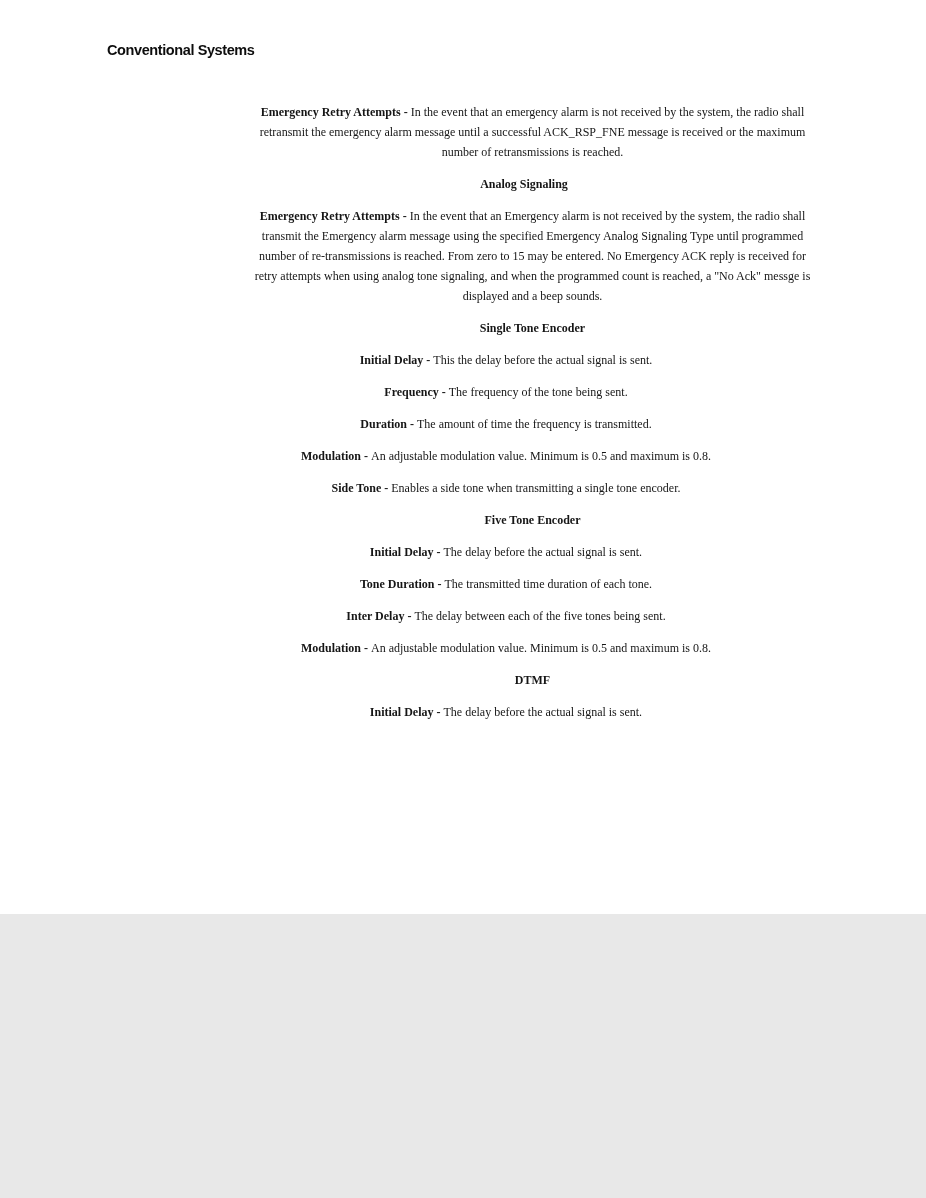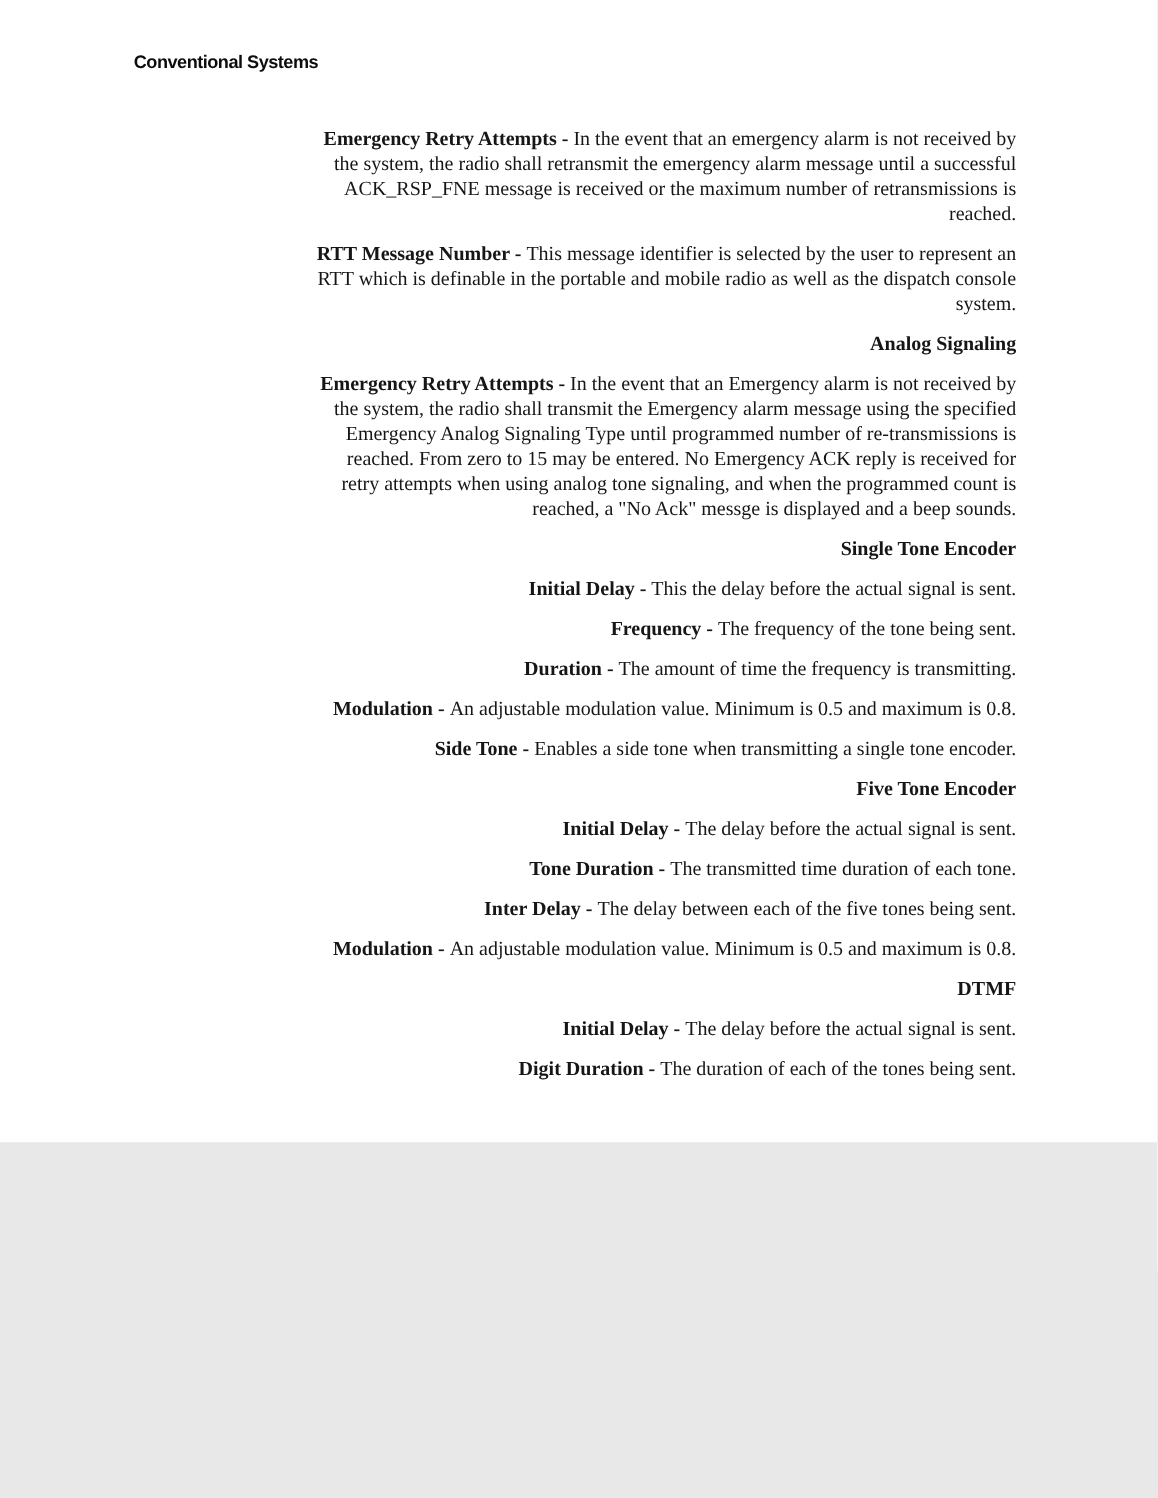--- a/index.html
+++ b/index.html
@@ -25,24 +25,24 @@
     color: #0d0d0d;
     white-space: nowrap;
   }
   .content {
     position: absolute;
     top: 102px;
     left: 107px;
     width: 706px;
   }
   .para, .heading {
-    font-size: 16px;
+    font-size: 12px;
     line-height: 20px;
     margin-bottom: 12px;
-    text-align: right;
+    text-align: center;
     font-family: Liberation Serif, serif;
   }
   .heading { font-weight: 700; }
   .indent-1 { margin-left: 128px; }
   .indent-2 { margin-left: 145px; }
   .indent-3 { margin-left: 92px; }
   .term, .term-sep { font-weight: 700; }
   .running-footer {
     position: absolute;
     left: 107px;
@@ -61,37 +61,35 @@
 </style>
 </head>
 <body>
 
 <div class="page">
 
   <div class="running-header">Conventional Systems</div>
 
   <div class="content">
       <div class="para indent-2"><span class="term">Emergency Retry Attempts</span><span class="term-sep"> - </span><span class="def-text">In the event that an emergency alarm is not received by the system, the radio shall retransmit the emergency alarm message until a successful ACK_RSP_FNE message is received or the maximum number of retransmissions is reached.</span></div>
-      <div class="para indent-2"><span class="term">RTT Message Number</span><span class="term-sep"> - </span><span class="def-text">This message identifier is selected by the user to represent an RTT which is definable in the portable and mobile radio as well as the dispatch console system.</span></div>
       <div class="heading indent-1">Analog Signaling</div>
       <div class="para indent-2"><span class="term">Emergency Retry Attempts</span><span class="term-sep"> - </span><span class="def-text">In the event that an Emergency alarm is not received by the system, the radio shall transmit the Emergency alarm message using the specified Emergency Analog Signaling Type until programmed number of re-transmissions is reached. From zero to 15 may be entered. No Emergency ACK reply is received for retry attempts when using analog tone signaling, and when the programmed count is reached, a "No Ack" messge is displayed and a beep sounds.</span></div>
       <div class="heading indent-2">Single Tone Encoder</div>
       <div class="para indent-3"><span class="term">Initial Delay</span><span class="term-sep"> - </span><span class="def-text">This the delay before the actual signal is sent.</span></div>
       <div class="para indent-3"><span class="term">Frequency</span><span class="term-sep"> - </span><span class="def-text">The frequency of the tone being sent.</span></div>
-      <div class="para indent-3"><span class="term">Duration</span><span class="term-sep"> - </span><span class="def-text">The amount of time the frequency is transmitting.</span></div>
+      <div class="para indent-3"><span class="term">Duration</span><span class="term-sep"> - </span><span class="def-text">The amount of time the frequency is transmitted.</span></div>
       <div class="para indent-3"><span class="term">Modulation</span><span class="term-sep"> - </span><span class="def-text">An adjustable modulation value. Minimum is 0.5 and maximum is 0.8.</span></div>
       <div class="para indent-3"><span class="term">Side Tone</span><span class="term-sep"> - </span><span class="def-text">Enables a side tone when transmitting a single tone encoder.</span></div>
       <div class="heading indent-2">Five Tone Encoder</div>
       <div class="para indent-3"><span class="term">Initial Delay</span><span class="term-sep"> - </span><span class="def-text">The delay before the actual signal is sent.</span></div>
       <div class="para indent-3"><span class="term">Tone Duration</span><span class="term-sep"> - </span><span class="def-text">The transmitted time duration of each tone.</span></div>
       <div class="para indent-3"><span class="term">Inter Delay</span><span class="term-sep"> - </span><span class="def-text">The delay between each of the five tones being sent.</span></div>
       <div class="para indent-3"><span class="term">Modulation</span><span class="term-sep"> - </span><span class="def-text">An adjustable modulation value. Minimum is 0.5 and maximum is 0.8.</span></div>
       <div class="heading indent-2">DTMF</div>
       <div class="para indent-3"><span class="term">Initial Delay</span><span class="term-sep"> - </span><span class="def-text">The delay before the actual signal is sent.</span></div>
-      <div class="para indent-3"><span class="term">Digit Duration</span><span class="term-sep"> - </span><span class="def-text">The duration of each of the tones being sent.</span></div>
     </div>
 
   <div class="running-footer">
     <div class="footer-left">
       <span>5-8</span>
       <span>PC Configure Programming Manual</span>
     </div>
     <span>April 2009</span>
   </div>
 

